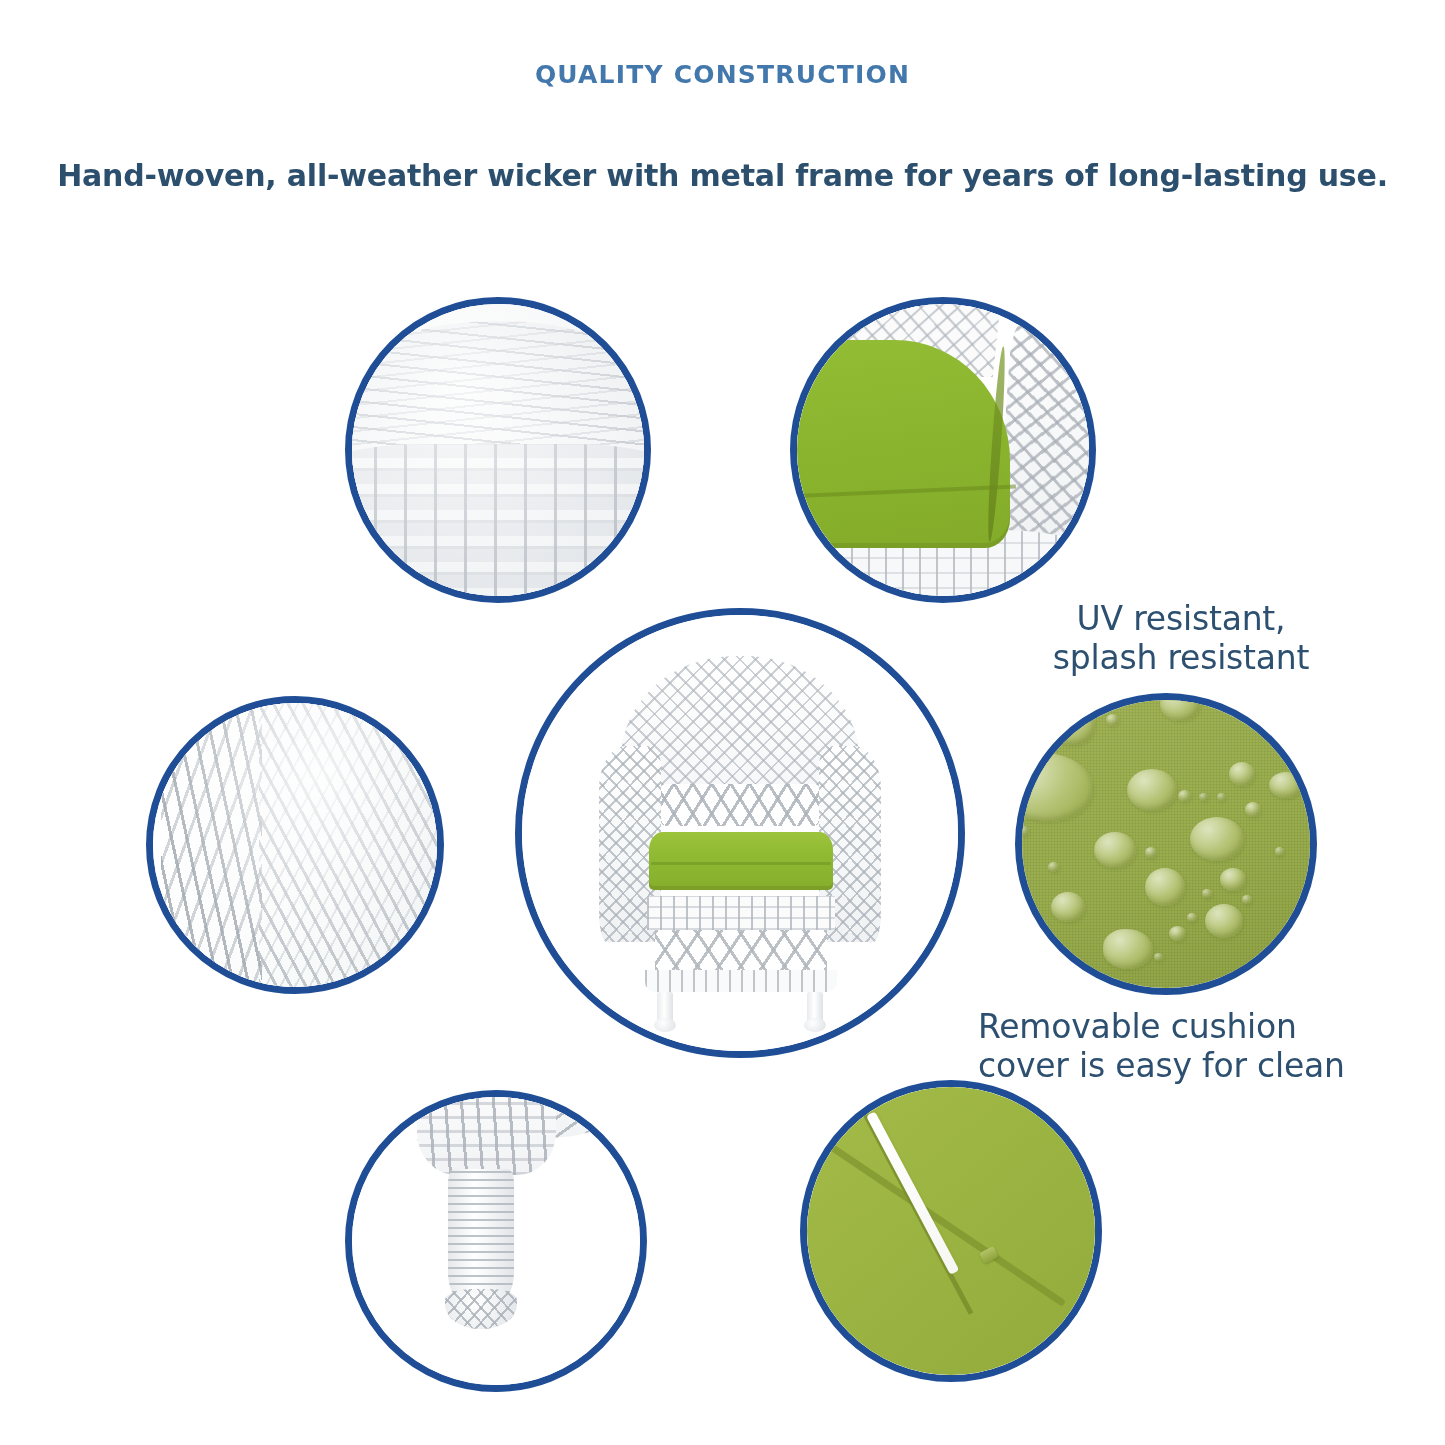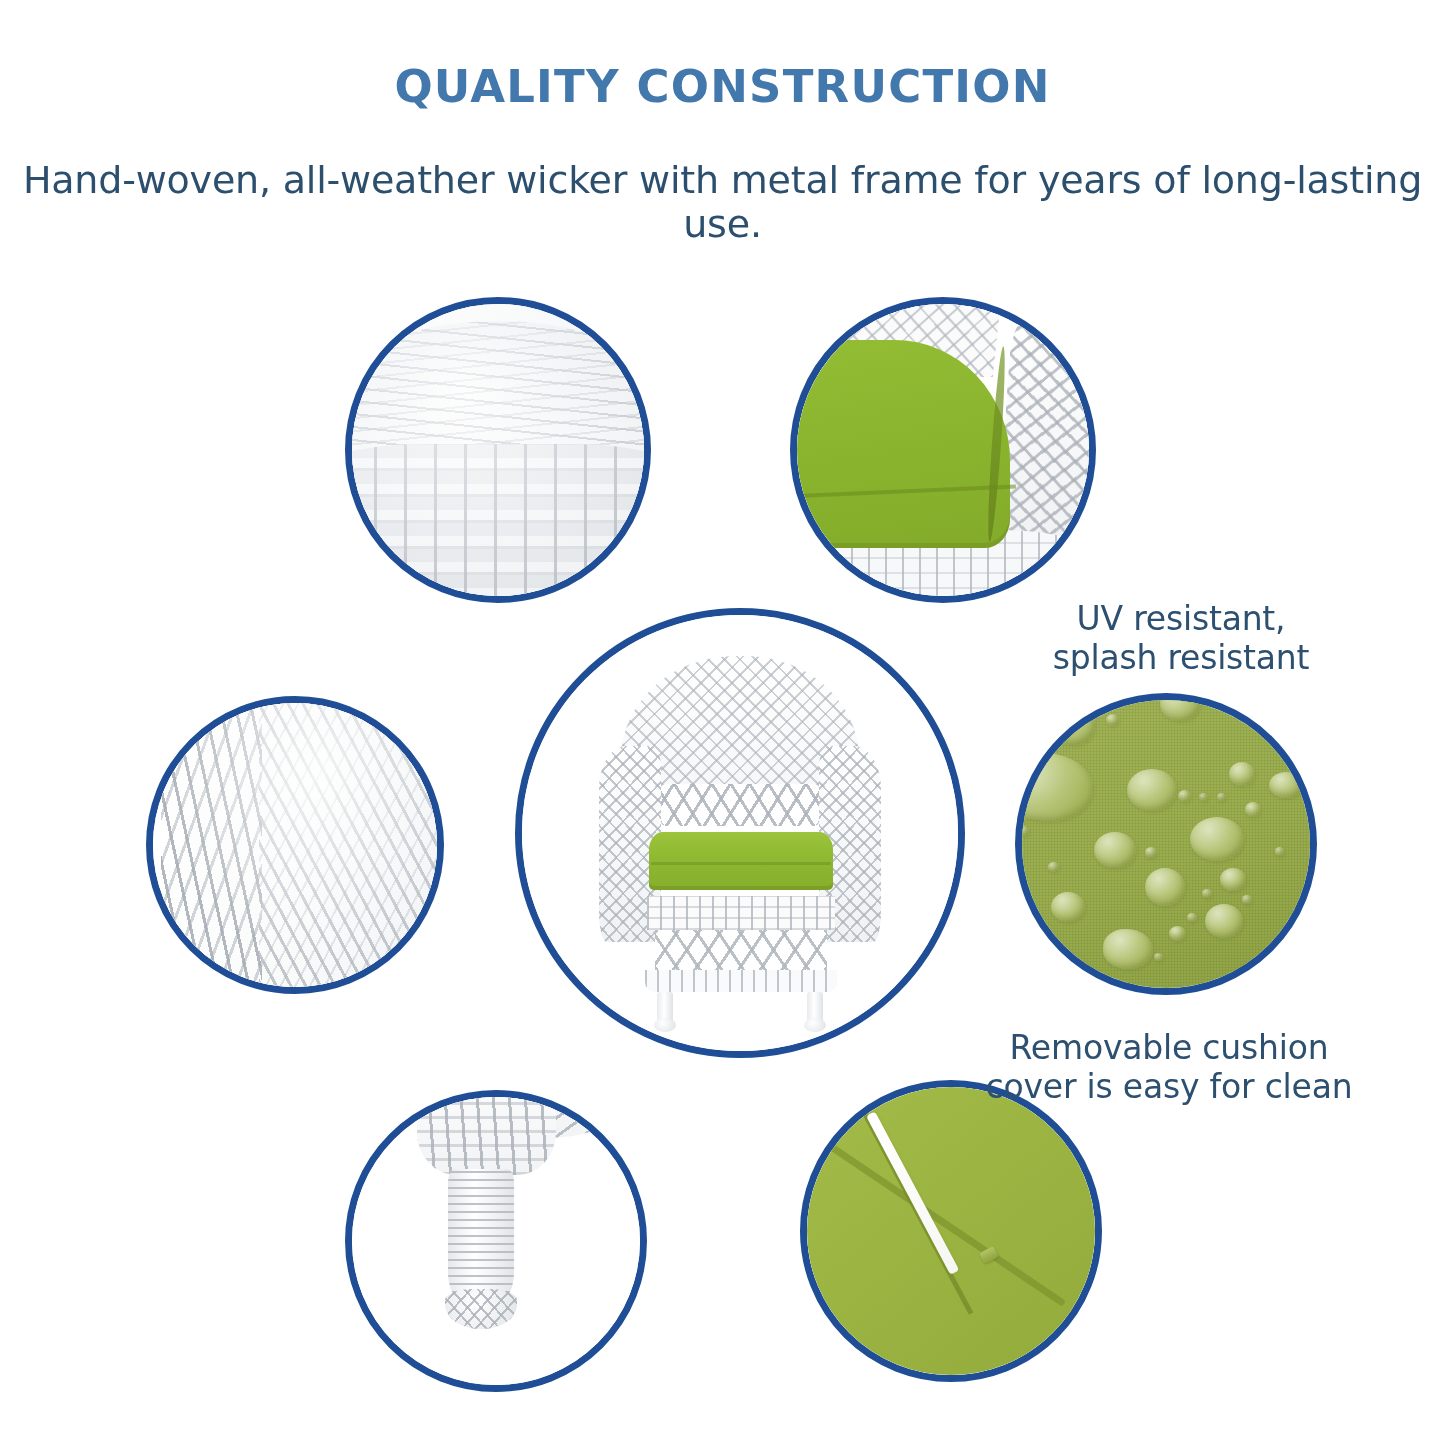--- a/index.html
+++ b/index.html
@@ -6,26 +6,26 @@
   body{
     width:1445px;height:1445px;background:#ffffff;
     font-family:"DejaVu Sans","Liberation Sans",sans-serif;
     overflow:hidden;position:relative;
   }
   .infographic{position:relative;width:1445px;height:1445px;}
 
   
   .title{
     position:absolute;top:60px;left:0;width:1445px;text-align:center;
-    font-size:45px;font-weight:bold;letter-spacing:1.2px;
+    font-size:25px;font-weight:bold;letter-spacing:1.2px;
     color:#4378ac;font-family:"DejaVu Sans","Liberation Sans",sans-serif;
   }
   .subtitle{
     position:absolute;top:158px;left:0;width:1445px;text-align:center;
-    font-size:38px;color:#2c4f6e;font-weight:400;letter-spacing:-0.2px;
+    font-size:30px;color:#2c4f6e;font-weight:700;letter-spacing:-0.2px;
   }
 
   
   .circle{
     position:absolute;border-radius:50%;
     border:7px solid #1f4e96;
     overflow:hidden;background:#ffffff;box-sizing:border-box;
   }
   .circle .photo{position:absolute;inset:-7px;border-radius:50%;overflow:hidden;}
 
@@ -280,21 +280,21 @@
   }
 
   
   .label{
     position:absolute;color:#2d5070;font-size:33px;line-height:1.18;
     letter-spacing:-0.2px;white-space:pre-line;
   }
   .lbl-rattan{left:170px;top:628px;text-align:left;width:420px;}
   .lbl-uv{left:1022px;top:600px;text-align:center;width:318px;}
   .lbl-metal{left:172px;top:1014px;text-align:left;width:420px;}
-  .lbl-cover{left:978px;top:1029px;text-align:center;width:382px;}
+  .lbl-cover{left:978px;top:1008px;text-align:left;width:382px;}
 </style>
 </head>
 <body>
 
 <div class="infographic">
 
   <div class="title">QUALITY CONSTRUCTION</div>
   <div class="subtitle">Hand-woven, all-weather wicker with metal frame for years of long-lasting use.</div>
 
   <div class="circle c1">

